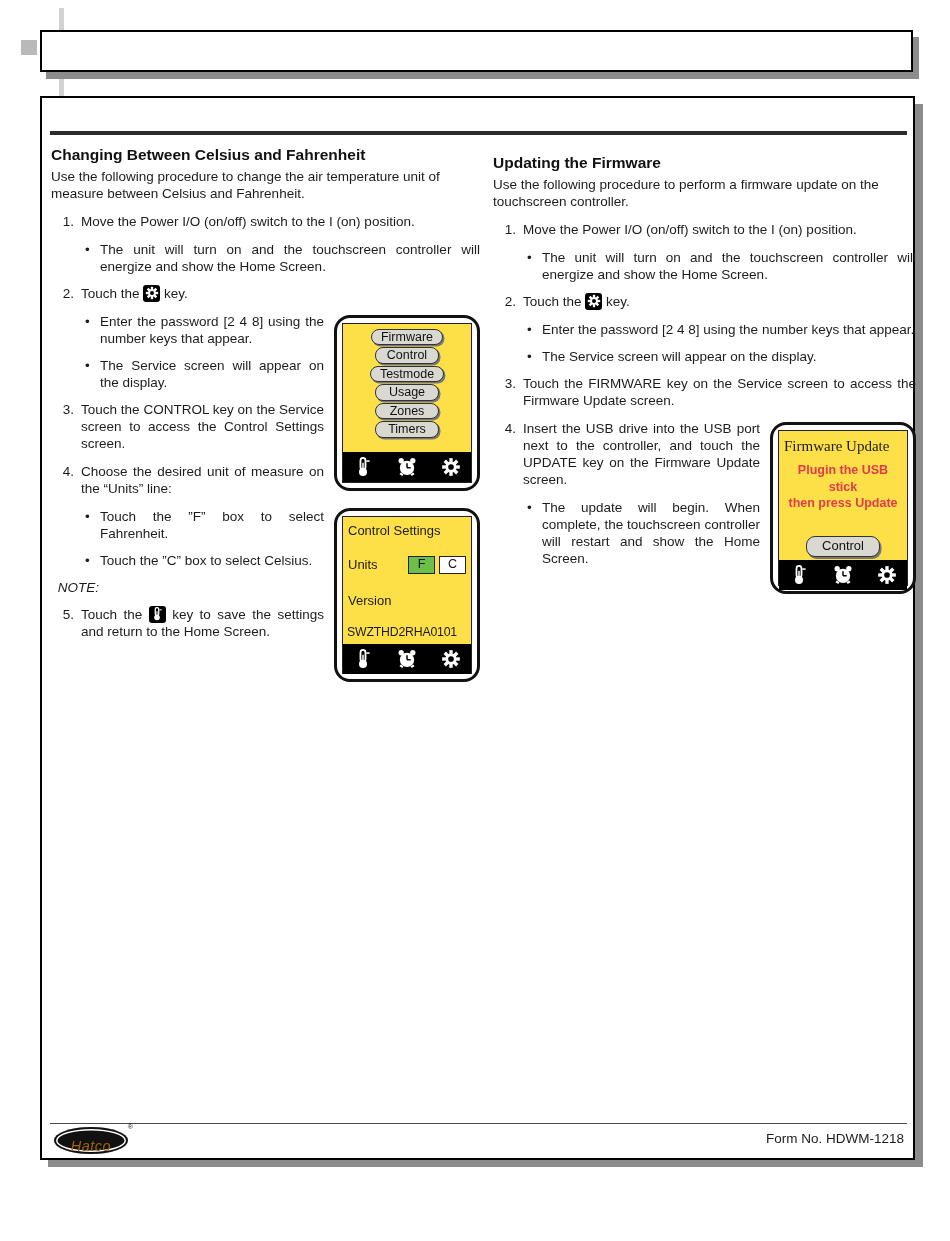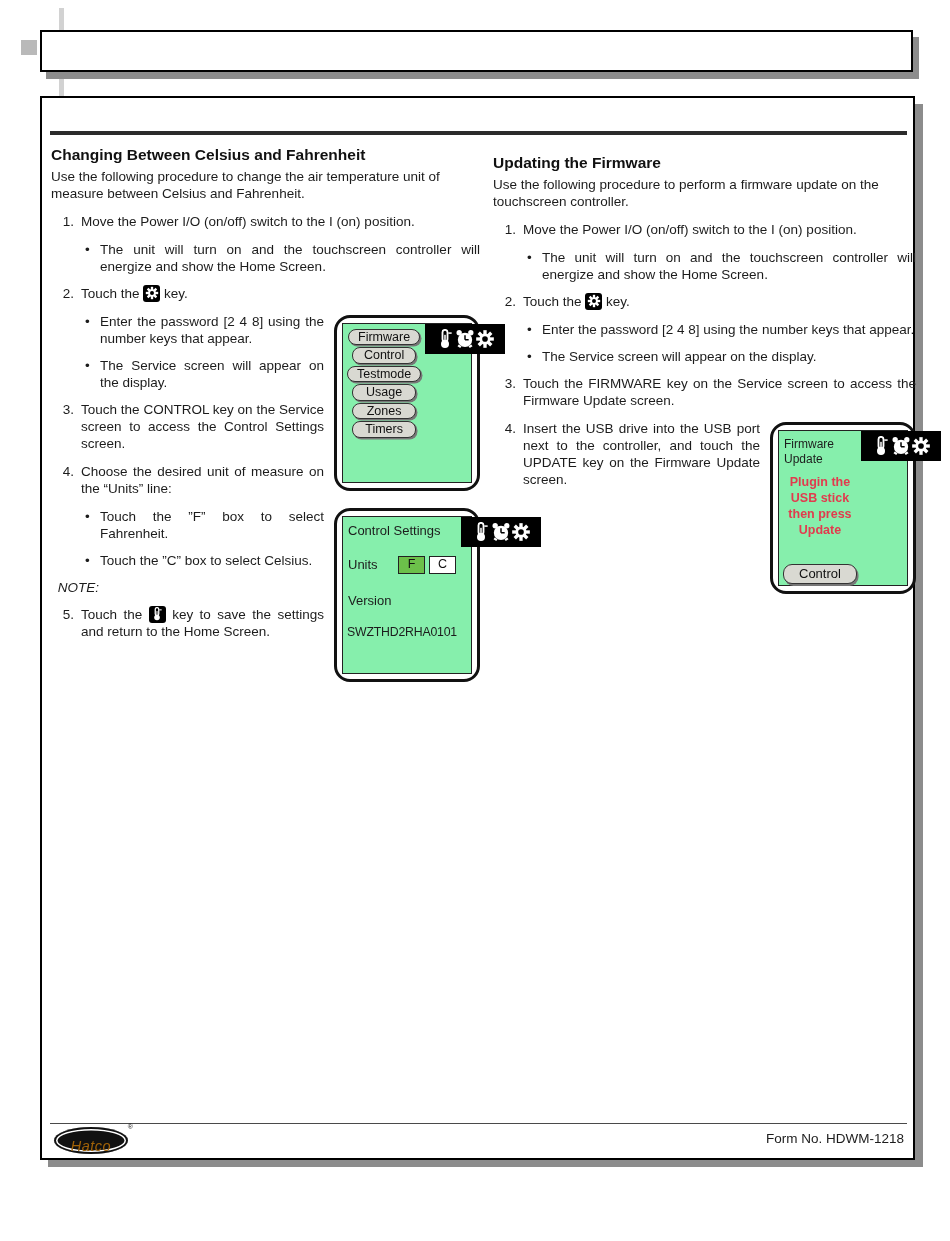--- a/index.html
+++ b/index.html
@@ -46,21 +46,21 @@
     vertical-align:-4px; padding:1.5px; line-height:0;
   }
   .inline-key svg { width:14px; height:14px; display:block; }
 
   
   .float-mocks { float:right; width:146px; margin:2px 0 6px 10px; }
   .gap { height:17px; }
   .mockup {
     width:146px; background:#fff; border:3px solid #111; border-radius:16px; padding:5px;
   }
-  .screen { border:1.5px solid #222; display:flex; background:#86efac; }
+  .screen { border:1.5px solid #222; display:flex; flex-direction:column; background:#fde047; }
   .screen-body { flex:1; padding:3px 4px; }
   .navbar {
     height:30px; background:#000; display:flex; align-items:center;
     justify-content:space-between; padding:0 10px; flex:none;
   }
   .navbar svg { width:20px; height:20px; }
 
   .svc-screen { height:160px; }
   .sbtn {
     display:block; width:max-content; min-width:64px; margin:2px auto;
@@ -75,21 +75,21 @@
   .ubox {
     width:27px; height:18px; border:1.6px solid #222; font-size:12.5px;
     display:flex; align-items:center; justify-content:center; color:#111; background:#fff;
   }
   .ubox-f { margin-left:auto; }
   .ubox-c { margin-left:4px; }
   .version-label { margin:19px 1px 16px; font-size:13px; }
   .version-value { margin:3px 0 0 0; font-size:12.3px; white-space:nowrap; letter-spacing:-0.2px; }
 
   .fw-screen { height:156px; }
-  .fw-title { font-size:12px; margin:3px 1px 7px; }
+  .fw-title { font-size:15px; margin:3px 1px 7px;font-family:Liberation Serif, serif; }
   .fw-msg { font-size:12.5px; font-weight:bold; text-align:center; line-height:1.3; }
   .update-btn {
     display:block; width:max-content; margin:25px auto 0;
     background:#d9d9d2; border:1.5px solid #333; border-radius:9px;
     box-shadow:1.5px 2px 0 #777; font-size:13px; padding:1px 15px; color:#111;
   }
 
   
   .footer-line { position:absolute; left:8px; bottom:34px; width:857px; height:1.5px; background:#4a4a4a; }
   .logo-wrap { position:absolute; left:12px; bottom:4px; }
@@ -316,20 +316,23 @@
                 </svg>
             </div>
           </div>
         </div>
       </div>
 
       <div class="step">
         <span class="num">4.</span>
         <span class="stext">Insert the USB drive into the USB port next to the controller, and touch the UPDATE key on the Firmware Update screen.</span>
       </div>
+      <div class="bullet">
+        <span class="btext">The update will begin. When complete, the touchscreen controller will restart and show the Home Screen.</span>
+      </div>
     </div>
 
     <div class="footer-line"></div>
     <div class="logo-wrap">
       <div class="logo-oval">
         <span>Hatco</span>
       </div>
       <span class="logo-reg">®</span>
     </div>
     <div class="form-no">Form No. HDWM-1218</div>

